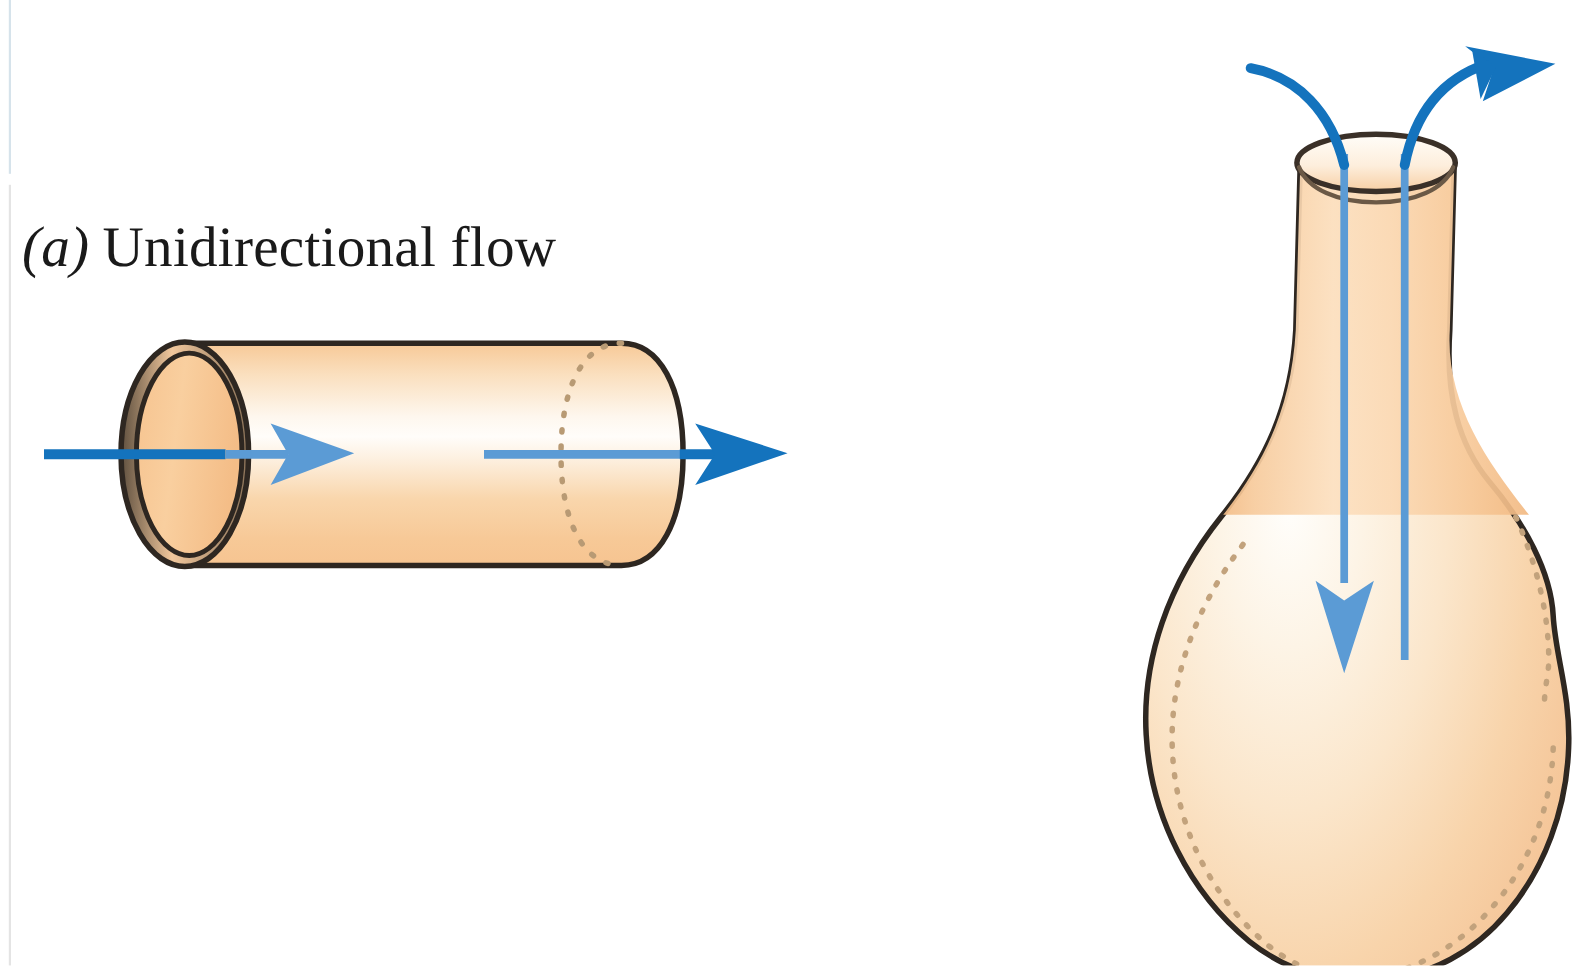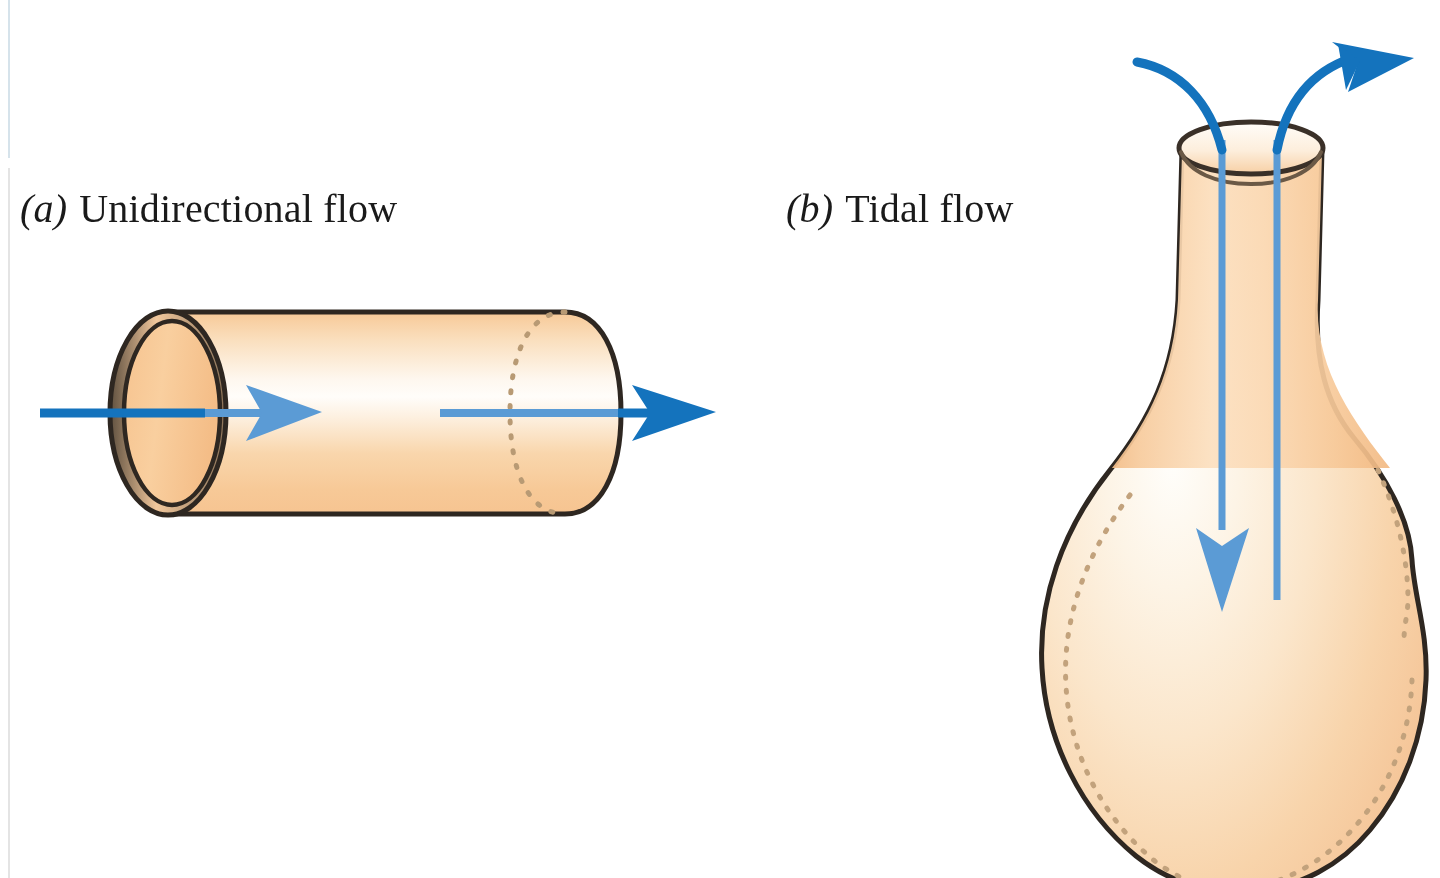--- a/index.html
+++ b/index.html
@@ -19,24 +19,25 @@
   }
   #figure svg {
     position: absolute;
     top: 0;
     left: 0;
     display: block;
   }
   .panel-label {
     position: absolute;
     font-family: "Liberation Serif", "DejaVu Serif", serif;
-    font-size: 40px;
+    font-size: 52px;
     color: #1a1a1a;
     white-space: nowrap;
     letter-spacing: 0.2px;
+    margin-top: 11px;
   }
   .panel-label .enum {
     font-style: italic;
   }
   .panel-label .caption {
     font-style: normal;
     margin-left: 12px;
   }
   #label-a {
     left: 20px;
@@ -213,17 +214,14 @@
                L 1358,62
                Z" fill="#1473bd"></path>
       <path d="M 1338,44 L 1360,61 L 1346,90 Z" fill="#1473bd"></path>
     </g>
   </svg>
 
   <div class="panel-label" id="label-a">
     <span class="enum">(a)</span><span class="caption">Unidirectional flow</span>
   </div>
 
-  <div class="panel-label" id="label-b">
-    <span class="enum">(b)</span><span class="caption">Tidal flow</span>
-  </div>
 
 </div>
 
 </body></html>

